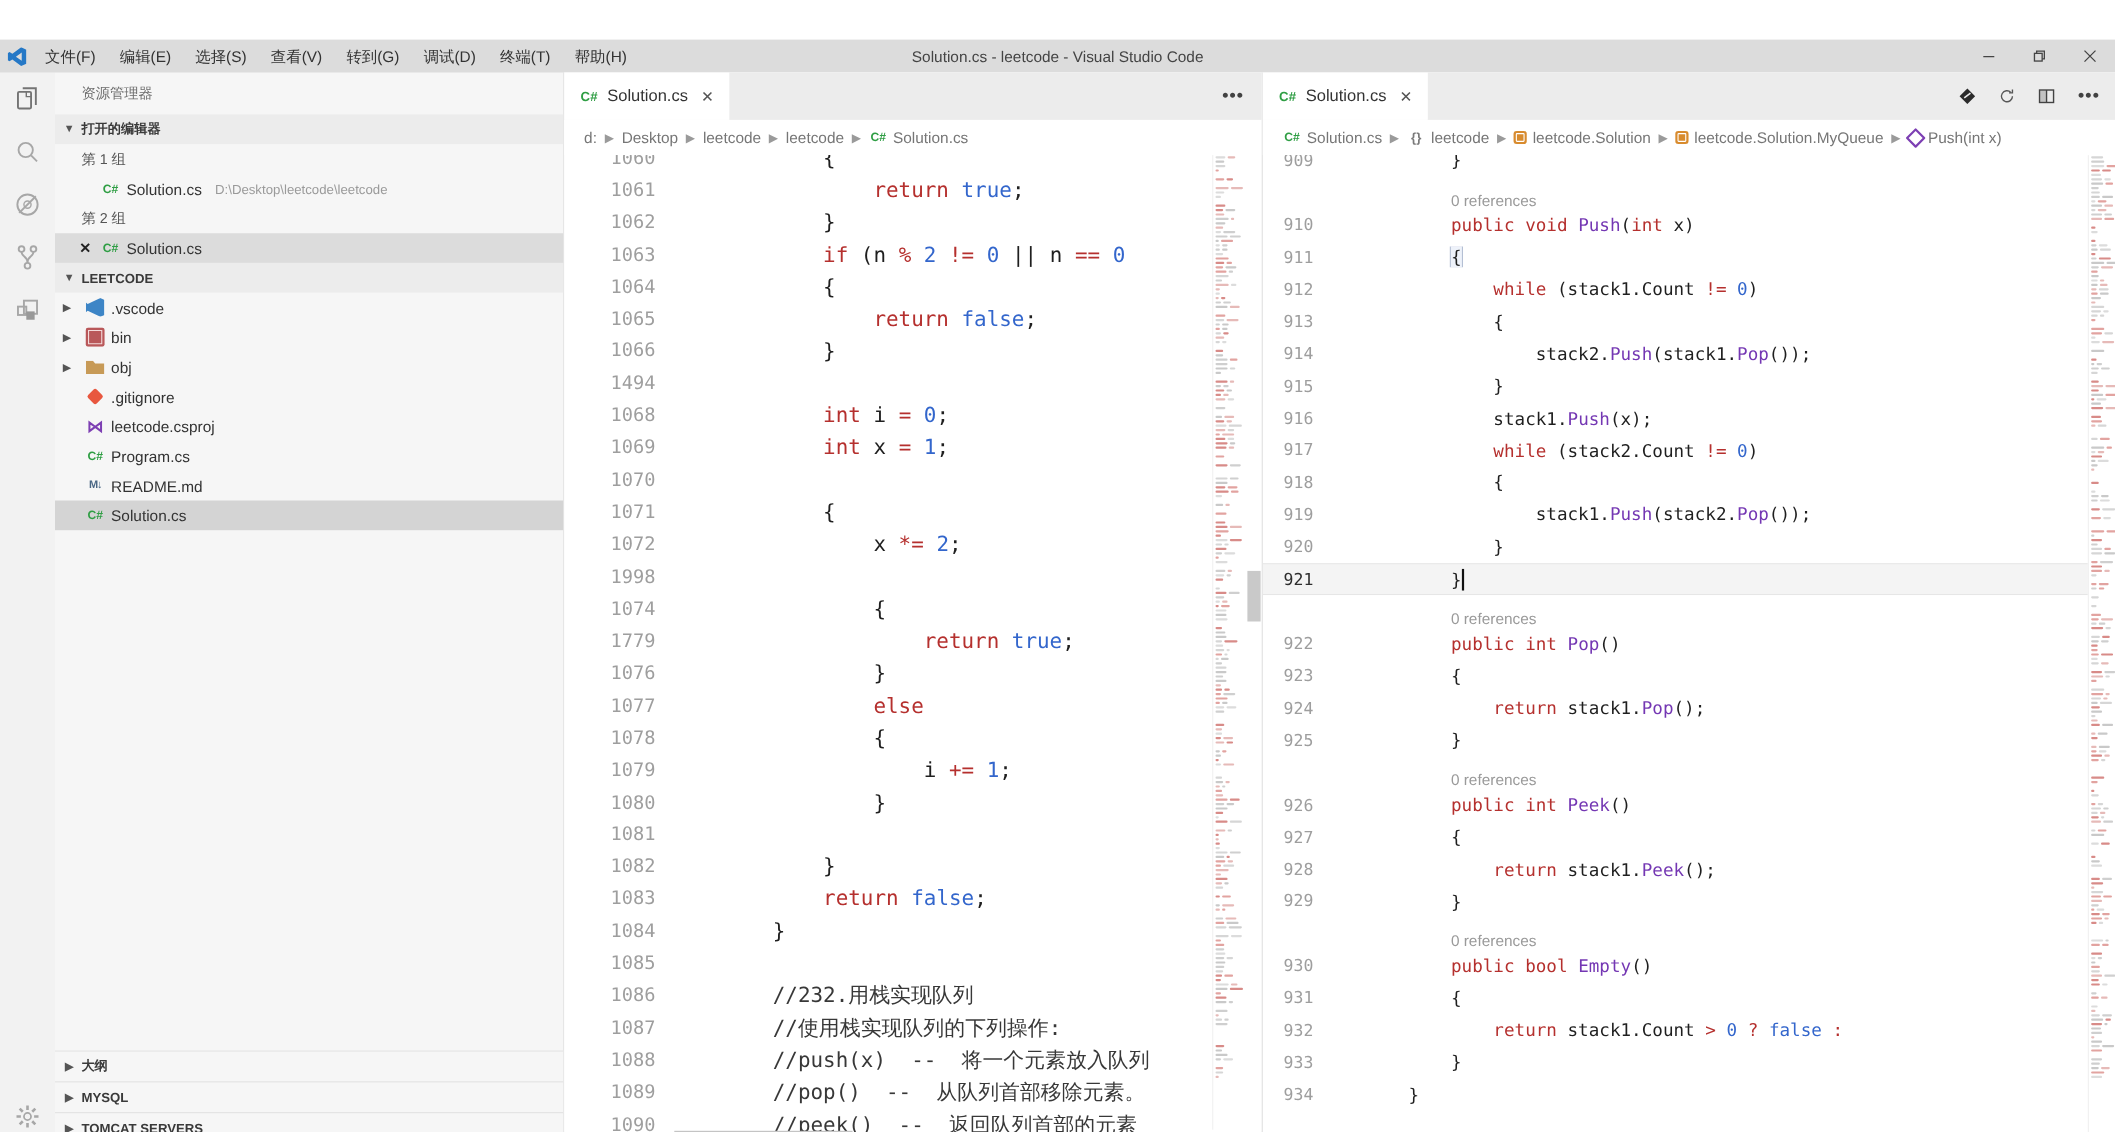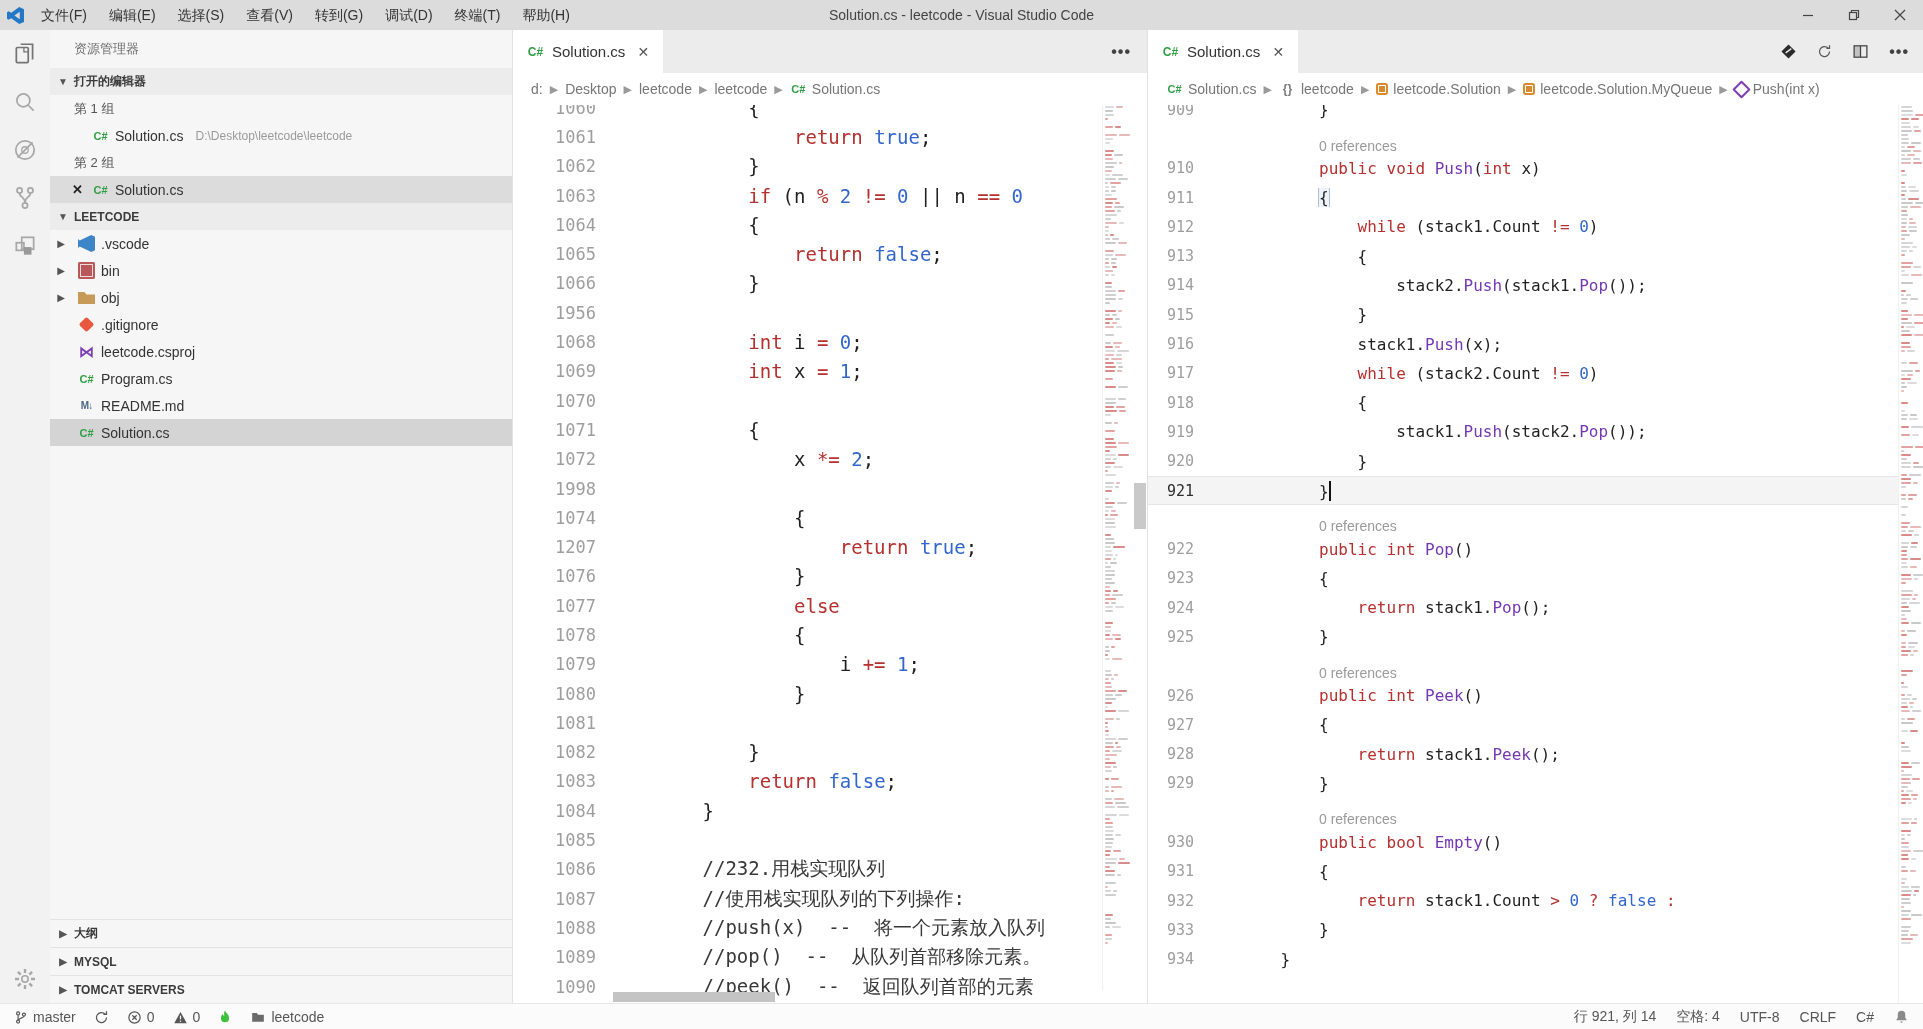--- a/index.html
+++ b/index.html
@@ -1,18 +1,18 @@
 <!DOCTYPE html>
 <html><head>
 <meta charset="utf-8">
 <style>
   html,body{margin:0;padding:0;background:#bbb;}
   .window{width:1923px;height:1029px;position:relative;background:#fff;font-family:"Liberation Sans",sans-serif;overflow:hidden;color:#333;}
   
-  .titlebar{height:30px;background:#dcdcdc;display:flex;align-items:center;font-size:14px;color:#333;position:relative;}
+  .titlebar{height:30px;background:#dcdcdc;display:flex;align-items:center;font-size:14px;color:#333;position:relative;margin-top:36px;}
   .tb-logo{width:30px;display:flex;justify-content:center;align-items:center;}
   .menu-item{padding:0 11px;line-height:30px;cursor:default;}
   .tb-title{position:absolute;left:0;right:0;text-align:center;pointer-events:none;color:#444;}
   .win-controls{margin-left:auto;display:flex;height:30px;z-index:2;}
   .win-btn{width:46px;display:flex;align-items:center;justify-content:center;color:#444;}
   
   .main{display:flex;height:973px;}
   .activitybar{width:50px;background:#f2f2f2;display:flex;flex-direction:column;align-items:center;flex:none;}
   .act-item{width:50px;height:48px;display:flex;align-items:center;justify-content:center;opacity:.85;}
   .act-spacer{flex:1;}
@@ -312,29 +312,29 @@
         </div>
         <div class="code-wrap">
           <div class="code-lines" style="left: 0px; width: 100%;">
             <div class="row"><span class="ln">1060</span><span class="line-content"><span class="tk-p">            {</span></span></div>
             <div class="row"><span class="ln">1061</span><span class="line-content"><span class="tk-p">                </span><span class="tk-k">return</span><span class="tk-p"> </span><span class="tk-l">true</span><span class="tk-p">;</span></span></div>
             <div class="row"><span class="ln">1062</span><span class="line-content"><span class="tk-p">            }</span></span></div>
             <div class="row"><span class="ln">1063</span><span class="line-content"><span class="tk-p">            </span><span class="tk-k">if</span><span class="tk-p"> (n </span><span class="tk-k">%</span><span class="tk-p"> </span><span class="tk-l">2</span><span class="tk-p"> </span><span class="tk-k">!=</span><span class="tk-p"> </span><span class="tk-l">0</span><span class="tk-p"> || n </span><span class="tk-k">==</span><span class="tk-p"> </span><span class="tk-l">0</span></span></div>
             <div class="row"><span class="ln">1064</span><span class="line-content"><span class="tk-p">            {</span></span></div>
             <div class="row"><span class="ln">1065</span><span class="line-content"><span class="tk-p">                </span><span class="tk-k">return</span><span class="tk-p"> </span><span class="tk-l">false</span><span class="tk-p">;</span></span></div>
             <div class="row"><span class="ln">1066</span><span class="line-content"><span class="tk-p">            }</span></span></div>
-            <div class="row"><span class="ln">1956</span><span class="line-content"></span></div>
+            <div class="row"><span class="ln">1494</span><span class="line-content"></span></div>
             <div class="row"><span class="ln">1068</span><span class="line-content"><span class="tk-p">            </span><span class="tk-k">int</span><span class="tk-p"> i </span><span class="tk-k">=</span><span class="tk-p"> </span><span class="tk-l">0</span><span class="tk-p">;</span></span></div>
             <div class="row"><span class="ln">1069</span><span class="line-content"><span class="tk-p">            </span><span class="tk-k">int</span><span class="tk-p"> x </span><span class="tk-k">=</span><span class="tk-p"> </span><span class="tk-l">1</span><span class="tk-p">;</span></span></div>
             <div class="row"><span class="ln">1070</span></div>
             <div class="row"><span class="ln">1071</span><span class="line-content"><span class="tk-p">            {</span></span></div>
             <div class="row"><span class="ln">1072</span><span class="line-content"><span class="tk-p">                x </span><span class="tk-k">*=</span><span class="tk-p"> </span><span class="tk-l">2</span><span class="tk-p">;</span></span></div>
             <div class="row"><span class="ln">1998</span></div>
             <div class="row"><span class="ln">1074</span><span class="line-content"><span class="tk-p">                {</span></span></div>
-            <div class="row"><span class="ln">1207</span><span class="line-content"><span class="tk-p">                    </span><span class="tk-k">return</span><span class="tk-p"> </span><span class="tk-l">true</span><span class="tk-p">;</span></span></div>
+            <div class="row"><span class="ln">1779</span><span class="line-content"><span class="tk-p">                    </span><span class="tk-k">return</span><span class="tk-p"> </span><span class="tk-l">true</span><span class="tk-p">;</span></span></div>
             <div class="row"><span class="ln">1076</span><span class="line-content"><span class="tk-p">                }</span></span></div>
             <div class="row"><span class="ln">1077</span><span class="line-content"><span class="tk-p">                </span><span class="tk-k">else</span></span></div>
             <div class="row"><span class="ln">1078</span><span class="line-content"><span class="tk-p">                {</span></span></div>
             <div class="row"><span class="ln">1079</span><span class="line-content"><span class="tk-p">                    i </span><span class="tk-k">+=</span><span class="tk-p"> </span><span class="tk-l">1</span><span class="tk-p">;</span></span></div>
             <div class="row"><span class="ln">1080</span><span class="line-content"><span class="tk-p">                }</span></span></div>
             <div class="row"><span class="ln">1081</span><span class="line-content"></span></div>
             <div class="row"><span class="ln">1082</span><span class="line-content"><span class="tk-p">            }</span></span></div>
             <div class="row"><span class="ln">1083</span><span class="line-content"><span class="tk-p">            </span><span class="tk-k">return</span><span class="tk-p"> </span><span class="tk-l">false</span><span class="tk-p">;</span></span></div>
             <div class="row"><span class="ln">1084</span><span class="line-content"><span class="tk-p">        }</span></span></div>
             <div class="row"><span class="ln">1085</span><span class="line-content"></span></div>

